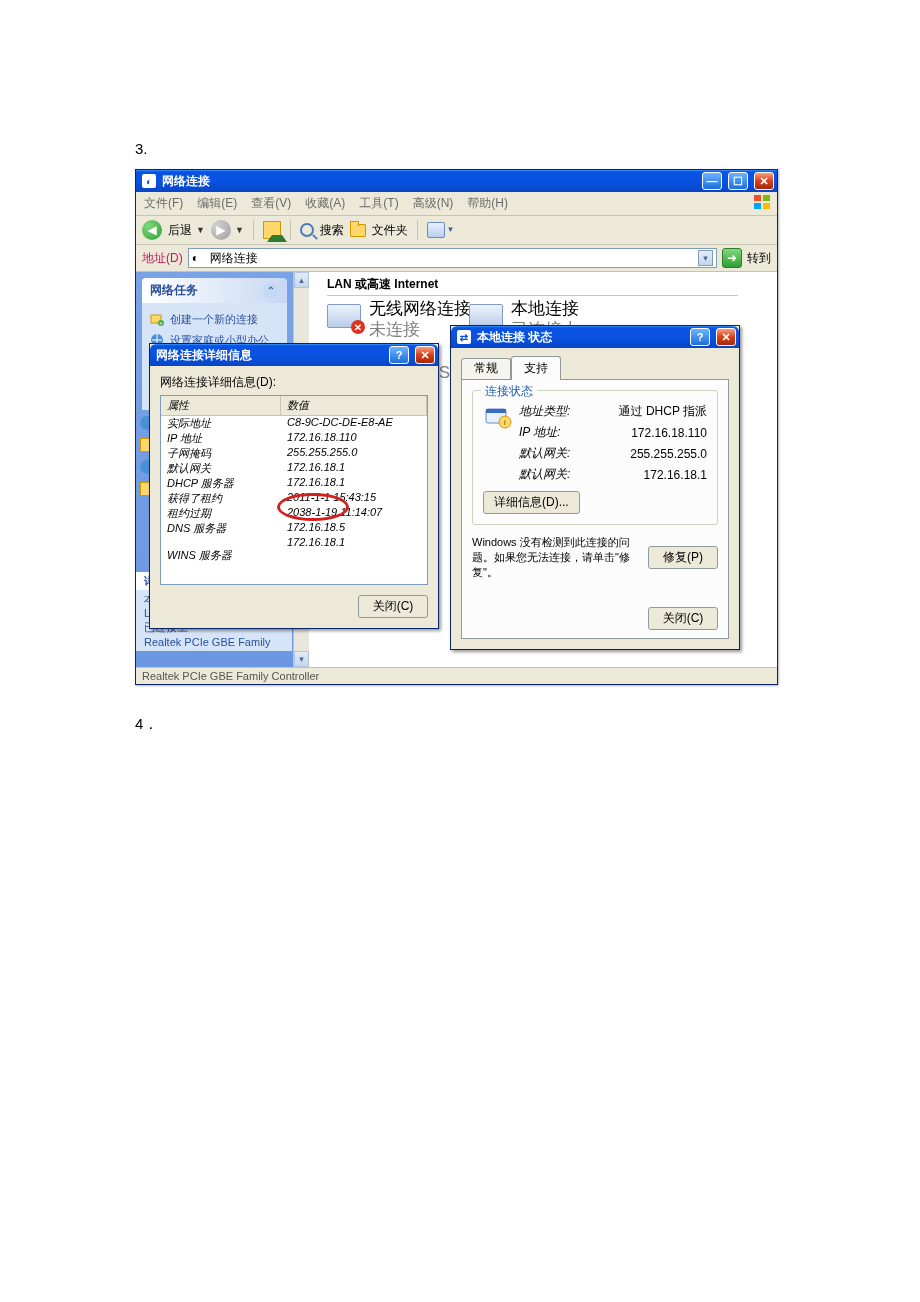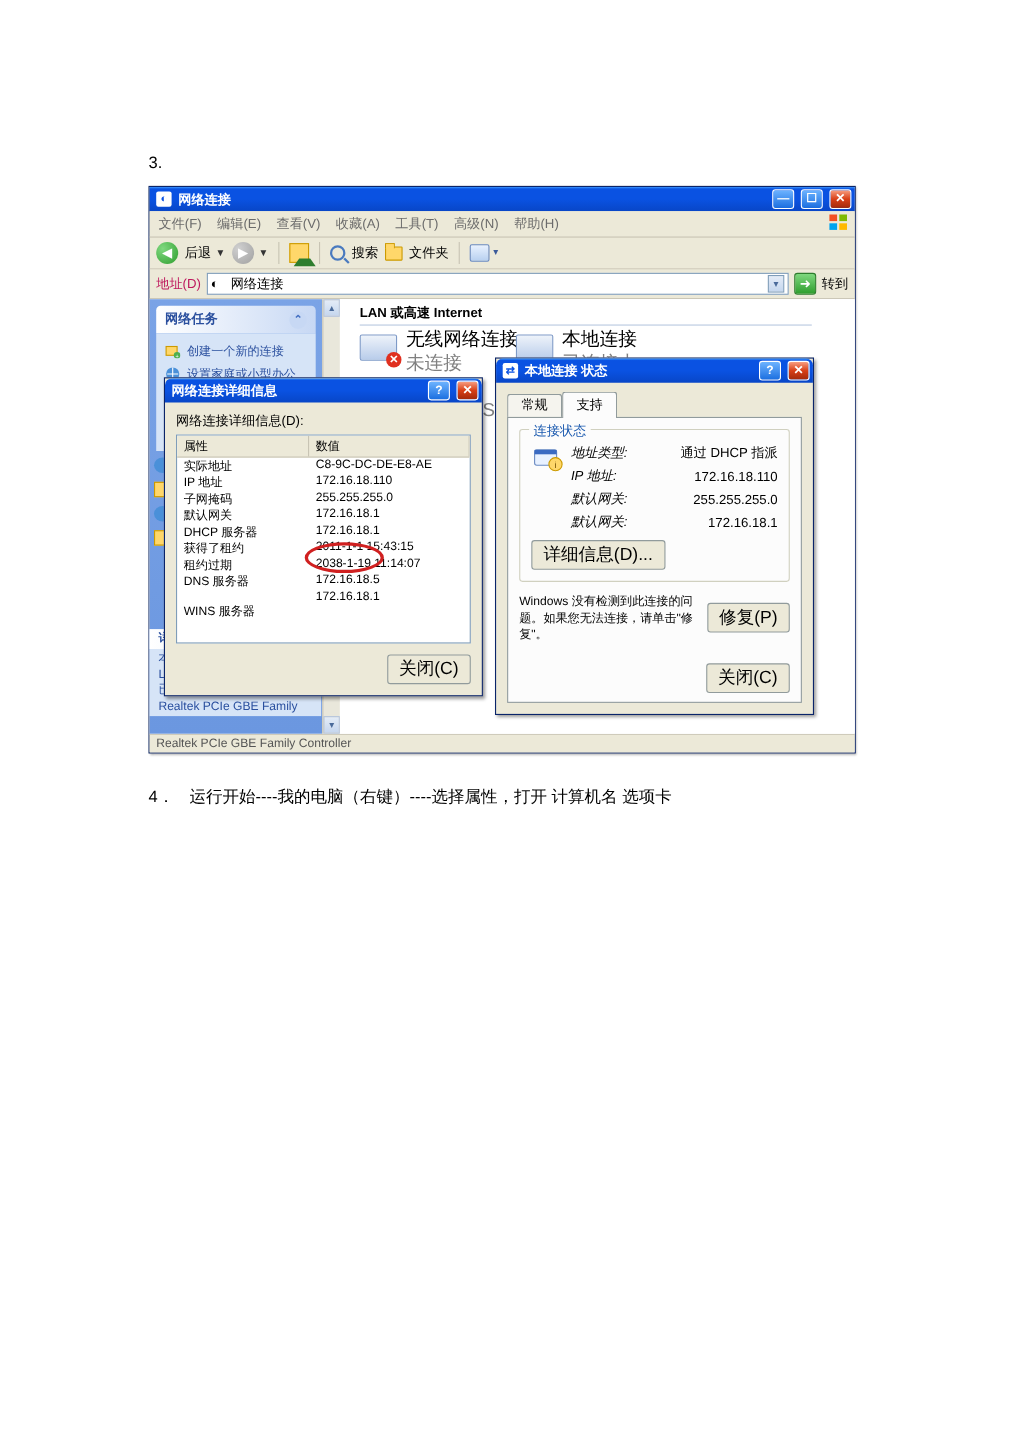--- a/index.html
+++ b/index.html
@@ -126,26 +126,26 @@
   .tab{padding:3px 12px;border:1px solid #919b9c;background:#ece9d8;border-bottom:none;border-radius:3px 3px 0 0;font-size:12px;position:relative;}
   .tab.inactive{background:#f5f4ee;top:2px;padding-top:1px;padding-bottom:1px;}
   .tab.active{background:#fcfcfc;z-index:2;}
   .tabpanel{border:1px solid #919b9c;background:#fcfcfc;padding:10px;}
   .groupbox{border:1px solid #d0d0bf;border-radius:3px;padding:10px 10px 10px 10px;position:relative;margin-bottom:10px;}
   .groupbox .gtitle{position:absolute;top:-8px;left:8px;background:#fcfcfc;padding:0 4px;color:#1b5aaf;font-size:12px;}
   .kvrow{display:flex;align-items:center;padding:2px 0;font-size:12px;}
   .kvrow .k{flex:0 0 90px;font-style:italic;}
   .kvrow .v{flex:1;text-align:right;}
   .statusicon{float:left;width:30px;height:30px;margin-right:6px;}
-  .btn{display:inline-block;padding:2px 10px;border:1px solid #919b9c;background:#ece9d8;border-radius:3px;font-size:16px;min-width:70px;text-align:center;}
+  .btn{display:inline-block;padding:2px 10px;border:1px solid #919b9c;background:#ece9d8;border-radius:3px;font-size:12px;min-width:70px;text-align:center;}
   .repairtxt{font-size:11px;display:flex;gap:10px;align-items:center;}
   
   .details .dlgbody{}
   .dtllabel{font-size:12px;margin-bottom:4px;}
-  .listview{border:1px solid #7f9db9;background:#fff;height:190px;overflow:hidden;font-size:11px;}
+  .listview{border:1px solid #7f9db9;background:#fff;height:190px;overflow:hidden;font-size:11px;font-style:italic;}
   .lvhdr{display:flex;background:#ece9d8;border-bottom:1px solid #c8c4b4;}
   .lvhdr div{padding:2px 6px;border-right:1px solid #c8c4b4;}
   .lvhdr .c1{width:120px;}
   .lvhdr .c2{flex:1;}
   .lvrow{display:flex;}
   .lvrow .c1{width:120px;padding:0 6px;}
   .lvrow .c2{flex:1;padding:0 6px;}
   .ellipse{position:absolute;border:3px solid #d02020;border-radius:50%;width:72px;height:28px;pointer-events:none;}
   
   .statusbar{border-top:1px solid #c8c4b4;background:#ece9d8;padding:2px 6px;font-size:11px;color:#555;}
@@ -434,16 +434,15 @@
         <div style="text-align:right;margin-top:10px;">
           <span class="btn">关闭(C)</span>
         </div>
       </div>
     </div>
 
   </div>
 
   <div class="instr" style="margin-top:30px;">
     <span class="num">4．</span>
-    <span>运行开始----我的电脑（右键）----选择属性，打开 计算机名 选项卡</span>
   </div>
 
 </div>
 
 </body></html>

